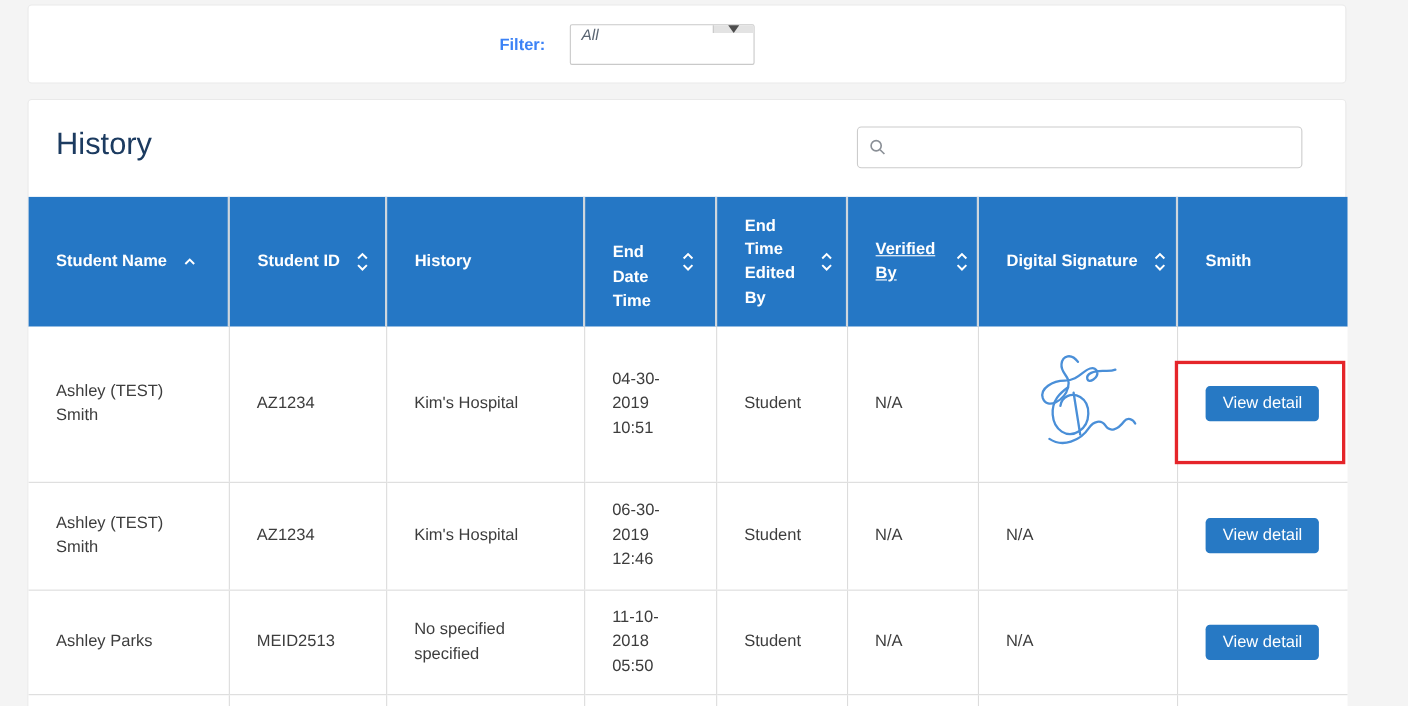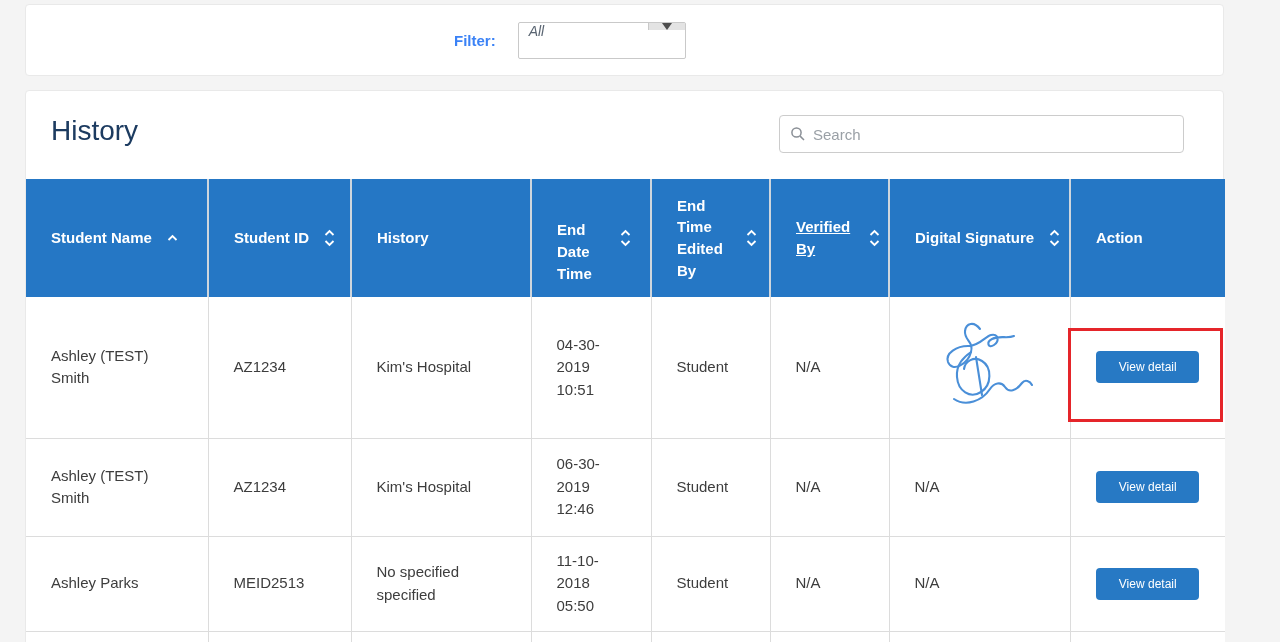--- a/index.html
+++ b/index.html
@@ -38,21 +38,21 @@
   .w48 { max-width:48px;margin-top:28px; } .w54 { max-width:54px; } .w64 { max-width:64px;text-decoration:underline; }
   .sort-ico { margin-left:15px; flex:0 0 auto; }
   td { font-size:15px; color:#3d3d3d; padding:0 10px 0 25px; vertical-align:middle;
        border-left:1px solid #dcdcdc; border-bottom:1px solid #dcdcdc; background:#fff; line-height:1.5; }
   td:first-child { border-left:none; }
   tr.r0 td { height:141px; } tr.r1 td { height:98px; } tr.r2 td { height:95px; } tr.r3 td { height:80px; border-bottom:none; }
   .wrap110 { display:inline-block; max-width:112px; }
   .wrap120 { display:inline-block; max-width:122px; }
   .wrap52 { display:inline-block; max-width:52px; }
   td.action-cell { text-align:center; padding:0 10px; }
-  .view-detail-btn { display:inline-block; background:#2779c4; color:#fff; font-size:12px; font-family:"Liberation Sans", sans-serif;
+  .view-detail-btn { display:inline-block; background:#2779c4; color:#fff; font-size:15px; font-family:"Liberation Sans", sans-serif;
        border:none; border-radius:4px; width:103px; height:32px; line-height:32px; text-align:center; cursor:pointer; }
   td.sig-cell { text-align:center; padding:0; }
 
   
   .red-highlight { position:absolute; left:1068px; top:328px; width:155px; height:94px;
        border:3px solid #e5252a; pointer-events:none; z-index:5; }
 </style>
 </head>
 <body>
 
@@ -69,21 +69,20 @@
   </div>
 
   <div class="card history-card">
     <div class="history-head">
       <div class="history-title">History</div>
       <div class="search-box">
         <svg width="16" height="16" viewBox="0 0 16 16">
           <circle cx="6.5" cy="6.5" r="4.6" fill="none" stroke="#8a8f96" stroke-width="1.5"></circle>
           <line x1="10.1" y1="10.1" x2="14" y2="14" stroke="#8a8f96" stroke-width="1.5"></line>
         </svg>
-        <input class="search-input" placeholder="Search" style="">
       </div>
     </div>
 
     <table>
       <colgroup>
         <col style="width:182px">
           <col style="width:143px">
           <col style="width:180px">
           <col style="width:120px">
         <col style="width:119px">
@@ -146,21 +145,21 @@
             <span class="th-inner">
               <span class="th-label">Digital Signature</span>
               <svg class="sort-ico" width="11" height="18" viewBox="0 0 11 18">
                 <polyline points="1.5,6 5.5,2 9.5,6" fill="none" stroke="#fff" stroke-width="1.8"></polyline>
                 <polyline points="1.5,12 5.5,16 9.5,12" fill="none" stroke="#fff" stroke-width="1.8"></polyline>
               </svg>
             </span>
           </th>
           <th>
             <span class="th-inner">
-                <span class="th-label">Action</span>
+                <span class="th-label">Smith</span>
               </span>
           </th>
         </tr>
       </thead>
       <tbody>
         <tr class="r0">
           <td><span class="wrap110">Ashley (TEST) Smith</span></td>
           <td><span>AZ1234</span></td>
           <td><span class="wrap120">Kim's Hospital</span></td>
           <td><span class="wrap52">04-30-2019 10:51</span></td>

